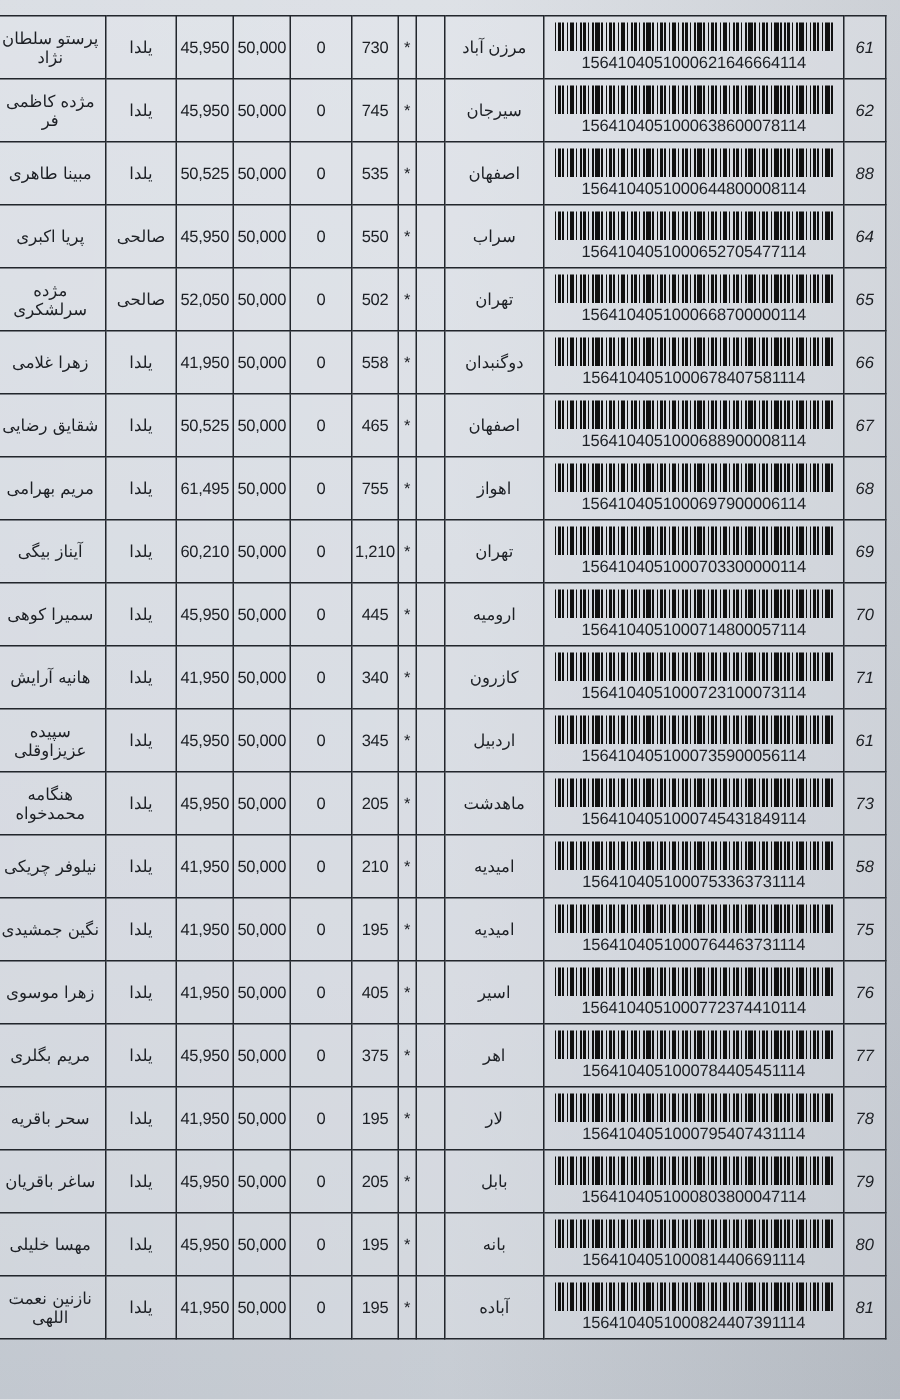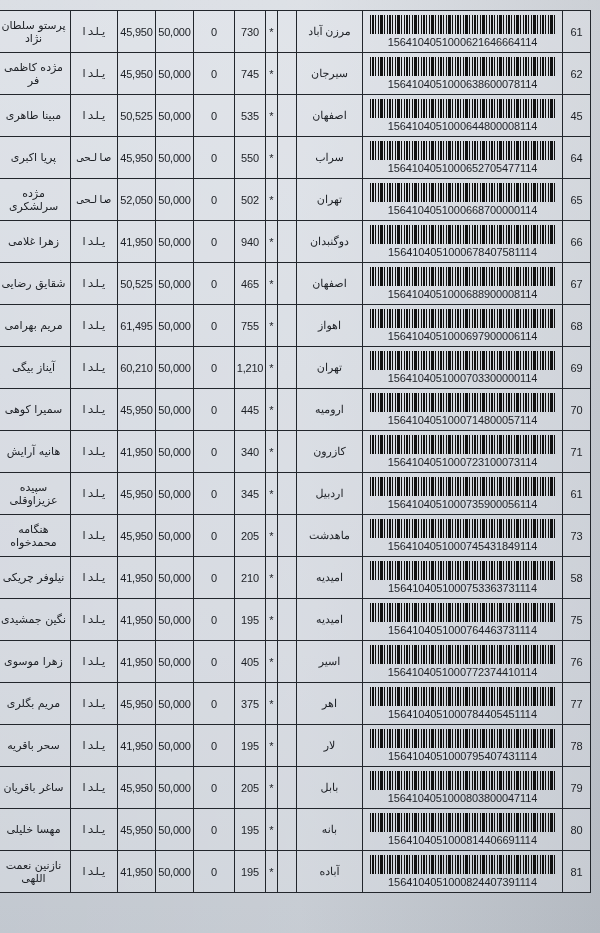--- a/index.html
+++ b/index.html
@@ -25,25 +25,25 @@
       border: 1.4px solid #22262c;
       height: 41px;
       padding: 0;
       text-align: center;
       vertical-align: middle;
       font-size: 11px;
       background: rgba(232,235,240,0.35);
       overflow: hidden;
     }
     td.c-name { font-family: "DejaVu Sans", sans-serif; font-size: 10px; line-height: 13px; direction: rtl; padding: 0 3px; }
-    td.c-brand { font-family: Liberation Mono, monospace; font-size: 10px; direction: rtl; }
+    td.c-brand { font-family: Liberation Serif, serif; font-size: 10px; direction: rtl; }
     td.c-num { font-size: 11px; letter-spacing: -0.2px; }
     td.c-star { font-size: 11px; }
-    td.c-city { font-family: Liberation Serif, serif; font-size: 10px; direction: rtl; }
-    td.c-row { font-size: 11px; }
+    td.c-city { font-family: Liberation Sans, sans-serif; font-size: 10px; direction: rtl; }
+    td.c-row { font-size: 11px; font-style: italic; }
     .barcode {
       width: 186px; height: 19px; margin: 0 auto 2px auto;
       background: repeating-linear-gradient(90deg,
         #111 0px, #111 1px, transparent 1px, transparent 2px,
         #111 2px, #111 4px, transparent 4px, transparent 5px,
         #111 5px, #111 6px, transparent 6px, transparent 8px,
         #111 8px, #111 9px, transparent 9px, transparent 10px,
         #111 10px, #111 13px, transparent 13px, transparent 14px,
         #111 14px, #111 15px, transparent 15px, transparent 17px);
     }
@@ -110,21 +110,21 @@
     <td class="c-num">50,000</td>
     <td class="c-num">0</td>
     <td class="c-num">535</td>
     <td class="c-star">*</td>
     <td></td>
     <td class="c-city">اصفهان</td>
     <td>
       <div class="barcode"></div>
       <div class="barcode-num">1564104051000644800008114</div>
     </td>
-    <td class="c-row">45</td>
+    <td class="c-row">88</td>
   </tr>
 
   <tr>
     <td class="c-name">پریا اکبری</td>
     <td class="c-brand">صالحی</td>
     <td class="c-num">45,950</td>
     <td class="c-num">50,000</td>
     <td class="c-num">0</td>
     <td class="c-num">550</td>
     <td class="c-star">*</td>
@@ -153,21 +153,21 @@
     </td>
     <td class="c-row">65</td>
   </tr>
 
   <tr>
     <td class="c-name">زهرا غلامی</td>
     <td class="c-brand">یلدا</td>
     <td class="c-num">41,950</td>
     <td class="c-num">50,000</td>
     <td class="c-num">0</td>
-    <td class="c-num">940</td>
+    <td class="c-num">558</td>
     <td class="c-star">*</td>
     <td></td>
     <td class="c-city">دوگنبدان</td>
     <td>
       <div class="barcode"></div>
       <div class="barcode-num">1564104051000678407581114</div>
     </td>
     <td class="c-row">66</td>
   </tr>
 

